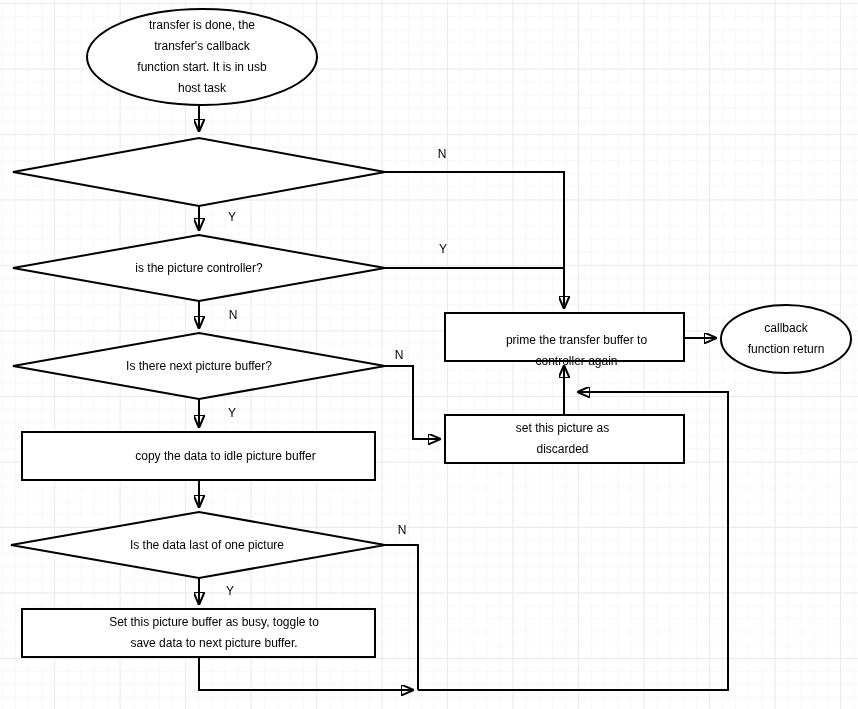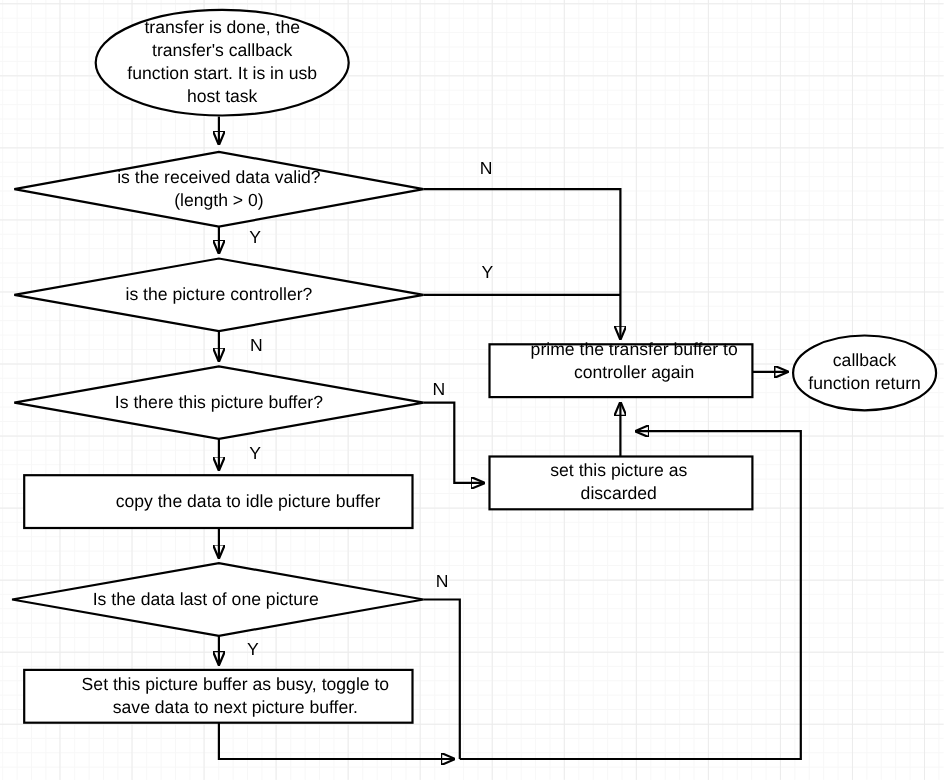--- a/index.html
+++ b/index.html
@@ -32,21 +32,21 @@
   svg.flow path { fill: none; }
   svg.flow polygon, svg.flow rect, svg.flow ellipse { fill: #ffffff; }
   .label {
     position: absolute;
     display: flex;
     align-items: center;
     justify-content: center;
     text-align: center;
     white-space: pre-line;
     font-family: "Liberation Sans", sans-serif;
-    font-size: 16px;
+    font-size: 12px;
     line-height: 21px;
     color: #000000;
   }
   .edge-label {
     line-height: 16px;
   }
 </style>
 </head>
 <body>
 
@@ -88,35 +88,33 @@
       <rect x="445" y="415" width="239" height="48"></rect>
       <ellipse cx="786" cy="339" rx="65" ry="34"></ellipse>
     </g>
   </svg>
 
   <div class="label" style="left:85px; top:8px; width:234px; height:98px;">transfer is done, the
 transfer's callback
 function start. It is in usb
 host task</div>
 
-  <div class="label" style="left:40px; top:138px; width:318px; height:68px;">is the received data valid?
-(length &gt; 0)</div>
 
   <div class="label" style="left:40px; top:235px; width:318px; height:66px;">is the picture controller?</div>
 
-  <div class="label" style="left:40px; top:333px; width:318px; height:66px;">Is there this picture buffer?</div>
+  <div class="label" style="left:40px; top:333px; width:318px; height:66px;">Is there next picture buffer?</div>
 
   <div class="label" style="left:22px; top:432px; width:407px; height:48px;">copy the data to idle picture buffer</div>
 
-  <div class="label" style="left:28px; top:512px; width:318px; height:66px;">Is the data last of one picture</div>
+  <div class="label" style="left:48px; top:512px; width:318px; height:66px;">Is the data last of one picture</div>
 
   <div class="label" style="left:22px; top:609px; width:384px; height:48px;">Set this picture buffer as busy, toggle to
 save data to next picture buffer.</div>
 
-  <div class="label" style="left:445px; top:305px; width:239px; height:48px;padding-left:12px;">prime the transfer buffer to
+  <div class="label" style="left:445px; top:327px; width:239px; height:48px;padding-left:12px;">prime the transfer buffer to
 controller again</div>
 
   <div class="label" style="left:445px; top:415px; width:235px; height:48px;">set this picture as
 discarded</div>
 
   <div class="label" style="left:711px; top:305px; width:150px; height:68px;">callback
 function return</div>
 
   <div class="label edge-label" style="left:431px; top:145px; width:22px; height:18px;">N</div>
 

